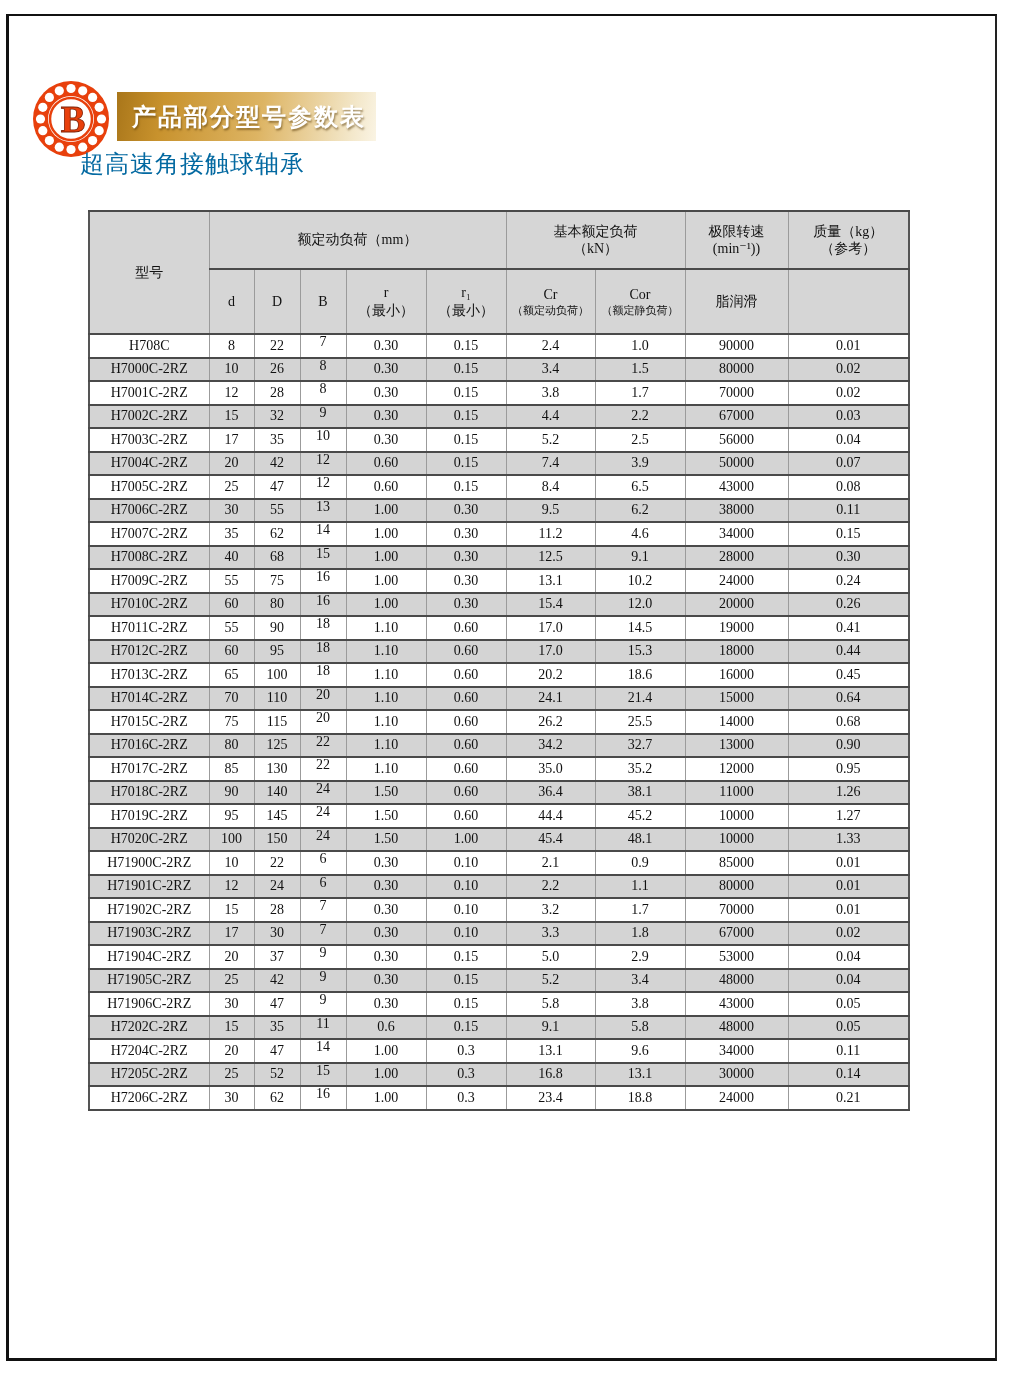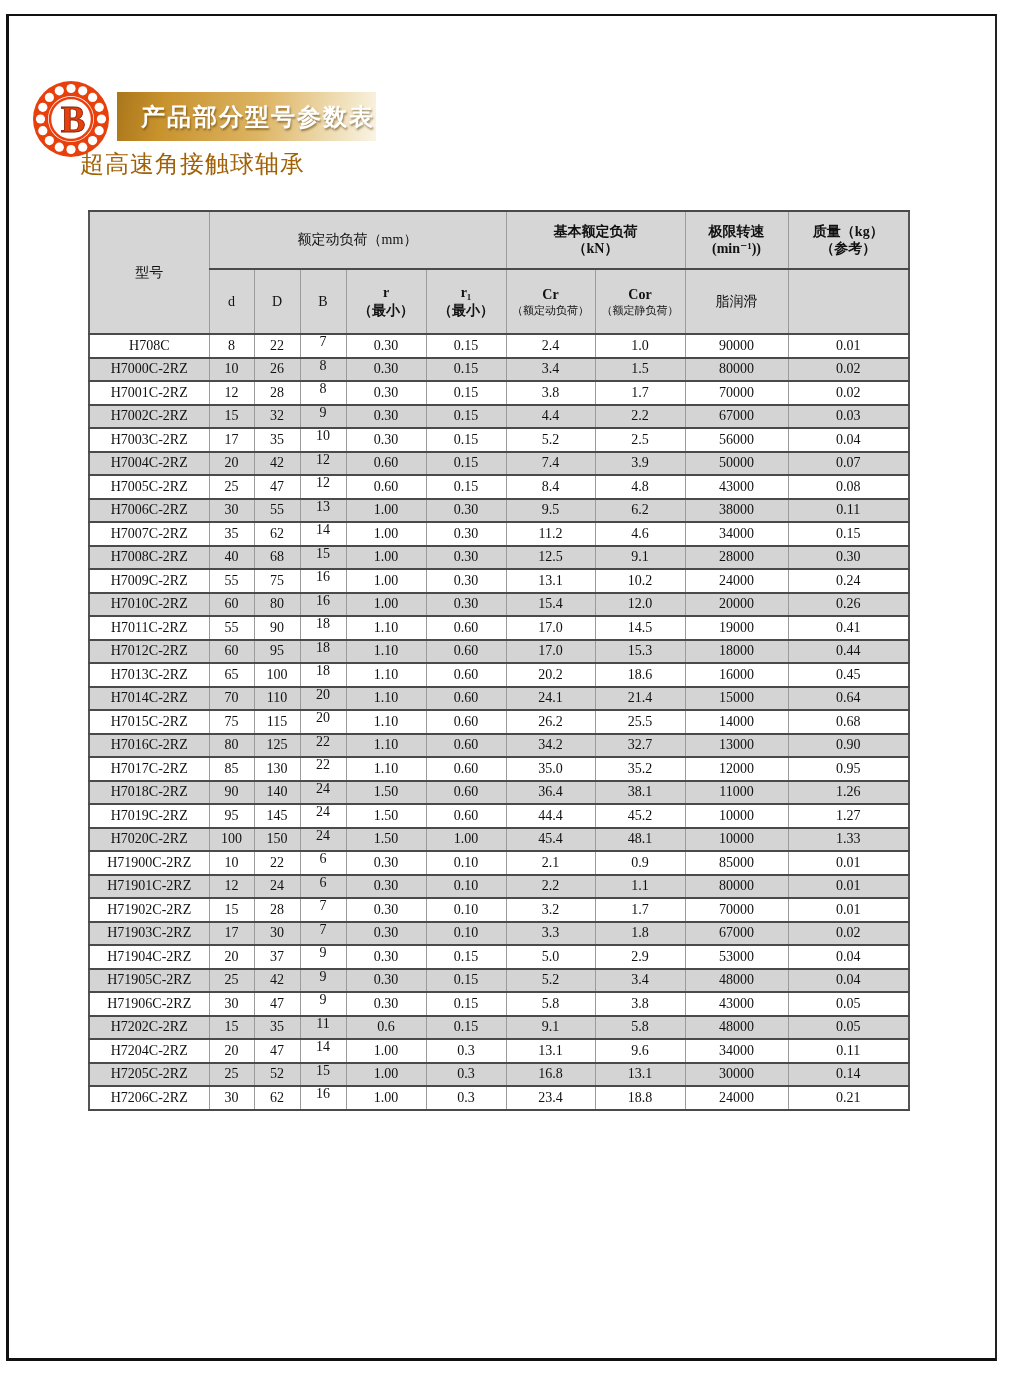--- a/index.html
+++ b/index.html
@@ -28,38 +28,38 @@
     width: 82px; height: 82px;
   }
   
   .banner {
     position: absolute;
     left: 117px; top: 92px;
     width: 259px; height: 49px;
     background: linear-gradient(100deg, #a9761a 0%, #c8922d 18%, #ddb463 55%, #f3e7c9 90%, #faf4e4 100%);
     display: flex;
     align-items: center;
-    padding-left: 24px;
+    padding-left: 15px;
     box-sizing: border-box;
   }
   .banner-title {
     color: #ffffff;
     font-size: 24px;
     font-weight: bold;
     letter-spacing: 2px;
     text-shadow: 1px 2px 2px rgba(90,60,10,0.55);
     white-space: nowrap;
   }
   
   .subtitle {
     position: absolute;
     left: 80px; top: 148px;
     font-size: 24px;
     letter-spacing: 1px;
-    color: #a16207;
+    color: #0369a1;
   }
   
   .spec-table {
     position: absolute;
     left: 88px; top: 210px;
     width: 820px;
     border-collapse: collapse;
     table-layout: fixed;
     font-size: 14px;
   }
@@ -74,21 +74,21 @@
     overflow: hidden;
     font-weight: normal;
   }
   .spec-table { border: 2px solid #555; }
   .spec-table thead th { background: #d6d6d6; }
   .spec-table thead tr.h1 th { height: 56px; }
   .spec-table thead tr.h2 th { height: 63px; }
   .spec-table tbody td { height: 21.5px; background: #ffffff; }
   .spec-table tbody tr.alt td { background: #d4d4d4; }
   .spec-table tbody td.b-col { vertical-align: top; line-height: 1.05; }
-  .hdr-line { line-height: 1.25; font-weight: bold; }
+  .hdr-line { line-height: 1.25; }
   .hdr-small { font-size: 11px; line-height: 1.2; }
   .num-font { font-family: "Liberation Serif", "DejaVu Serif", serif; }
 </style>
 </head>
 <body>
 
 <div class="page">
   <div class="frame"></div>
 
   <div class="logo">
@@ -252,21 +252,21 @@
           <td>0.07</td>
         </tr>
         <tr>
           <td>H7005C-2RZ</td>
           <td>25</td>
           <td>47</td>
           <td class="b-col">12</td>
           <td>0.60</td>
           <td>0.15</td>
           <td>8.4</td>
-          <td>4.8</td>
+          <td>6.5</td>
           <td>43000</td>
           <td>0.08</td>
         </tr>
         <tr class="alt">
           <td>H7006C-2RZ</td>
           <td>30</td>
           <td>55</td>
           <td class="b-col">13</td>
           <td>1.00</td>
           <td>0.30</td>

